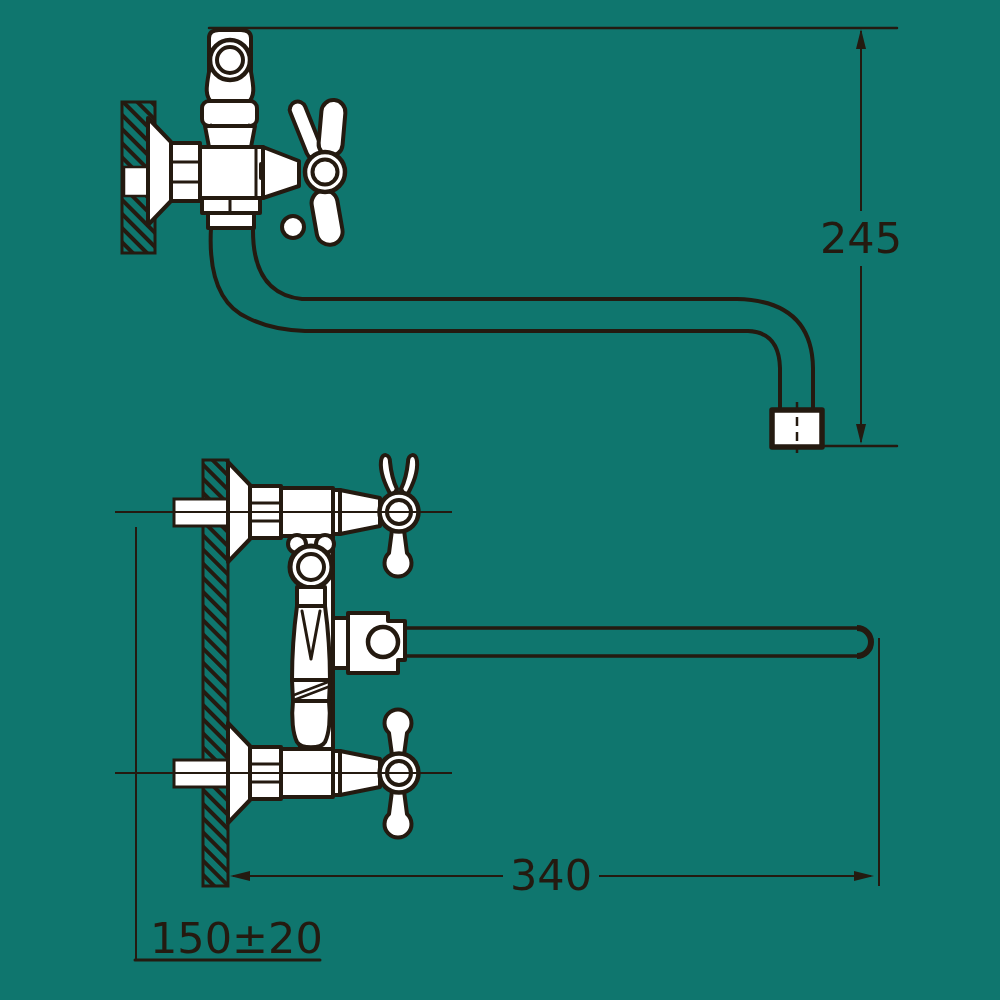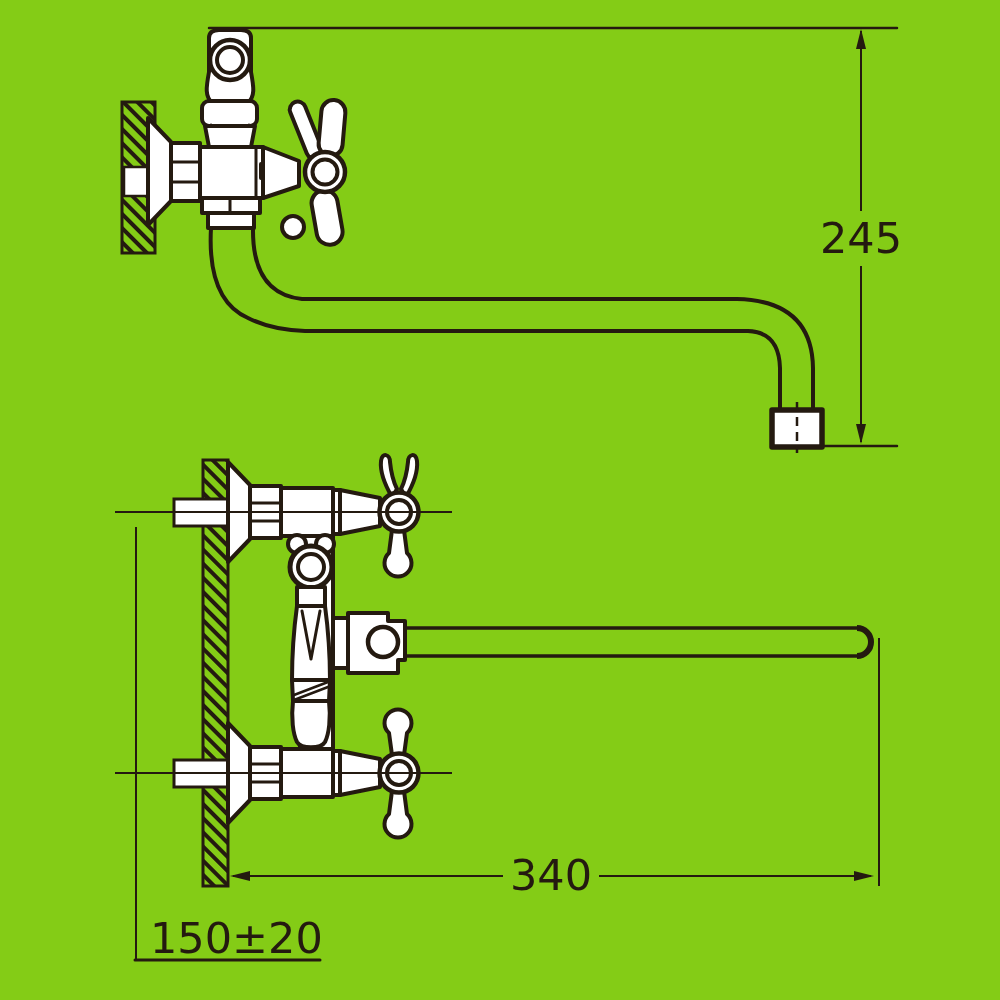--- a/index.html
+++ b/index.html
@@ -1,16 +1,16 @@
 <!DOCTYPE html>
 <html><head>
 <meta charset="utf-8">
 <style>
   html,body{margin:0;padding:0;background:#ffffff;}
-  .canvas{width:1000px;height:1000px;position:relative;background:#84cc16;overflow:hidden;}
+  .canvas{width:1000px;height:1000px;position:relative;background:#0f766e;overflow:hidden;}
   svg{display:block;color:#241a10;}
   .s4{fill:#ffffff;stroke:#241a10;stroke-width:4;stroke-linejoin:round;}
   .s5{fill:#ffffff;stroke:#241a10;stroke-width:5.5;stroke-linejoin:round;}
   .o4{fill:none;stroke:#241a10;stroke-width:4;stroke-linecap:round;stroke-linejoin:round;}
   .o3{fill:none;stroke:#241a10;stroke-width:3;stroke-linecap:round;}
   .o25{fill:none;stroke:#241a10;stroke-width:2.5;stroke-linecap:round;}
   .dim{fill:none;stroke:#241a10;stroke-width:2;}
   .thin{fill:none;stroke:#241a10;stroke-width:1.8;}
   .arrow{fill:#241a10;stroke:none;}
   .dimtext{font-family:"DejaVu Sans","Liberation Sans",sans-serif;font-size:43px;fill:#241a10;}

